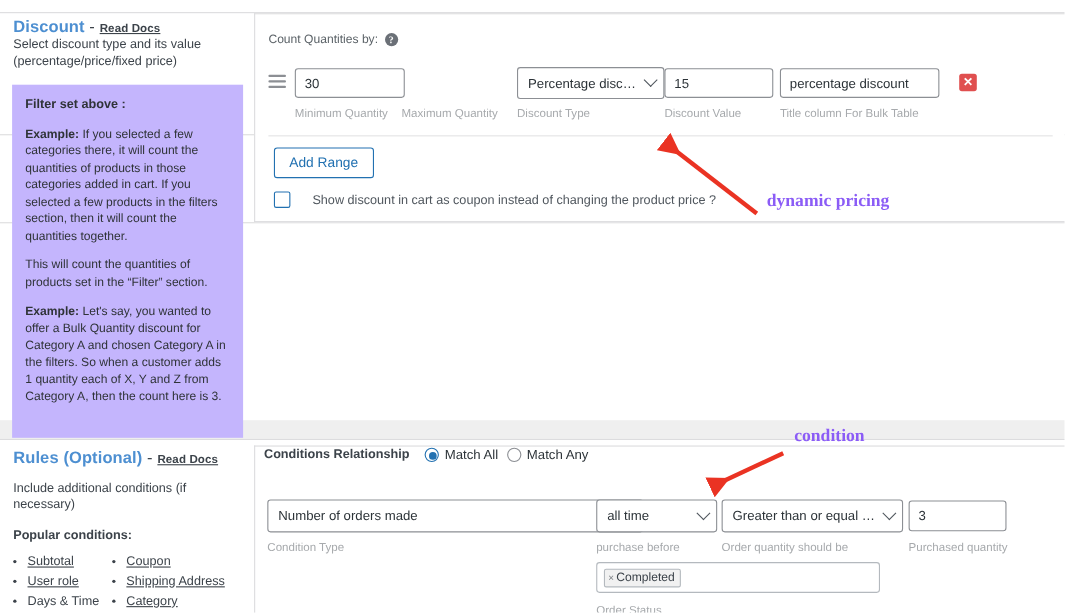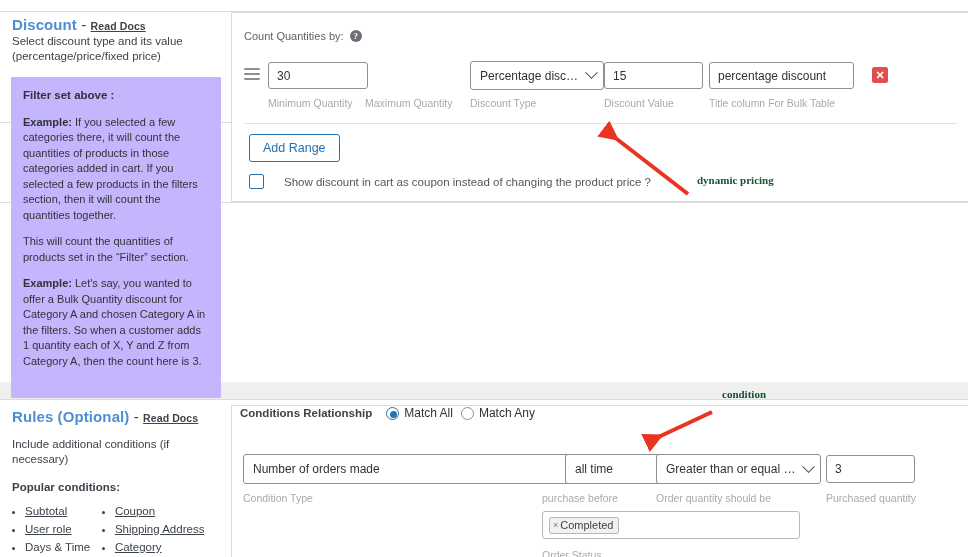--- a/index.html
+++ b/index.html
@@ -105,21 +105,21 @@
   .tag .x { font-size:9px; color:#7a7e83; }
 
   .help-i {
     width:12px; height:12px; border-radius:50%; background:#6b7077; color:#fff;
     font-size:9px; font-weight:700; display:flex; align-items:center; justify-content:center;
     font-family:"Liberation Serif", serif;
   }
 
   
   .anno-text {
-    position:absolute; color:#14532d; font-weight:700; font-size:11px;
+    position:absolute; color:#8b5cf6; font-weight:700; font-size:16px;
     font-family:"Liberation Serif", serif; white-space:nowrap;
   }
   .band { position:absolute; left:0; width:968px; background:#efefef; }
 </style>
 </head>
 <body>
 
 <div id="screen">
 
   <div class="hr-full" style="top:11px;"></div>
@@ -228,21 +228,21 @@
         <span class="radio-label">Match Any</span>
       </span>
     </div>
 
     <div class="selectbox" style="position:absolute; left:11px; top:48px; width:342px; height:30px;">
       <span class="sv">Number of orders made</span>
       <span class="chev"></span>
     </div>
     <div class="fld-label" style="position:absolute; left:11px; top:86px;">Condition Type</div>
 
-    <div class="selectbox" style="position:absolute; left:310px; top:48px; width:110px; height:30px;margin-left:23px;">
+    <div class="selectbox" style="position:absolute; left:310px; top:48px; width:110px; height:30px;">
       <span class="sv">all time</span>
       <span class="chev"></span>
     </div>
     <div class="fld-label" style="position:absolute; left:310px; top:86px;">purchase before</div>
 
     <div class="selectbox" style="position:absolute; left:424px; top:48px; width:165px; height:30px;">
       <span class="sv">Greater than or equal ( &gt;= )</span>
       <span class="chev"></span>
     </div>
     <div class="fld-label" style="position:absolute; left:424px; top:86px;">Order quantity should be</div>

